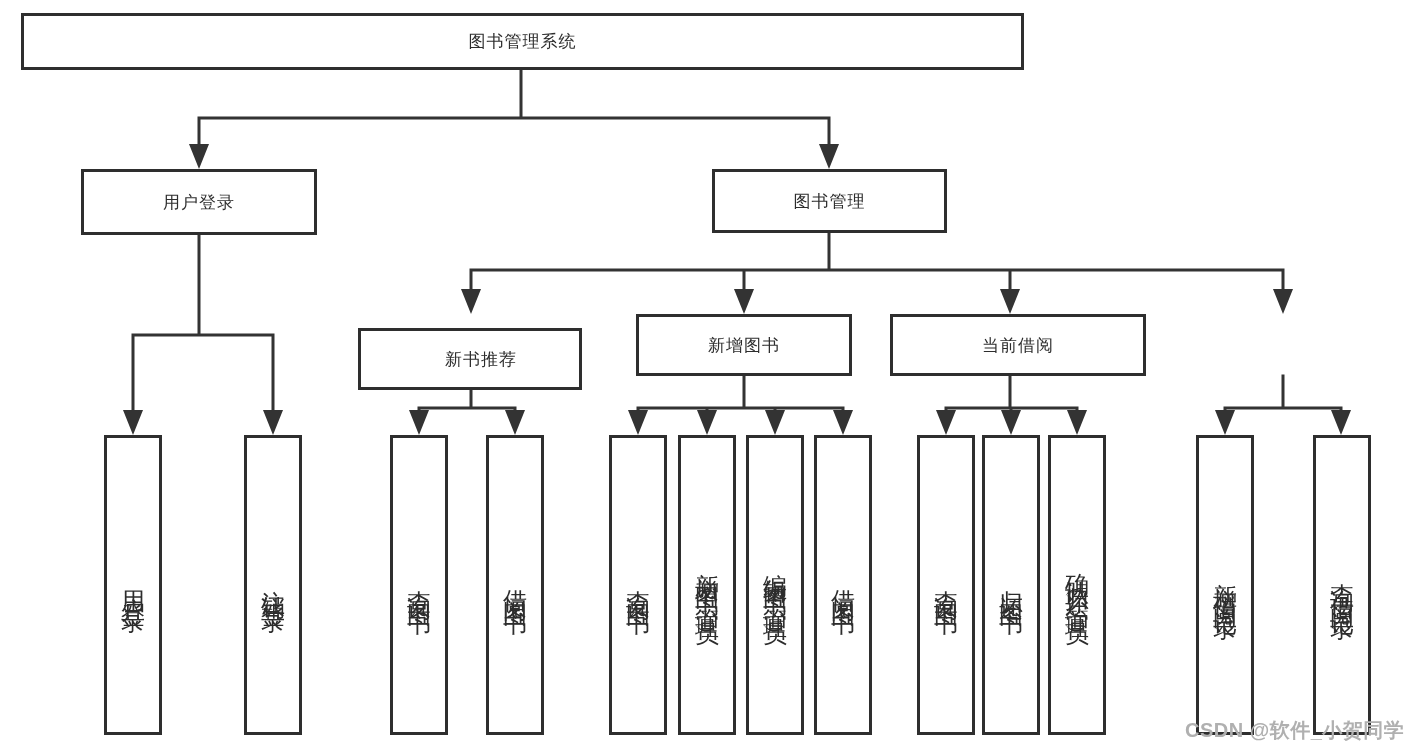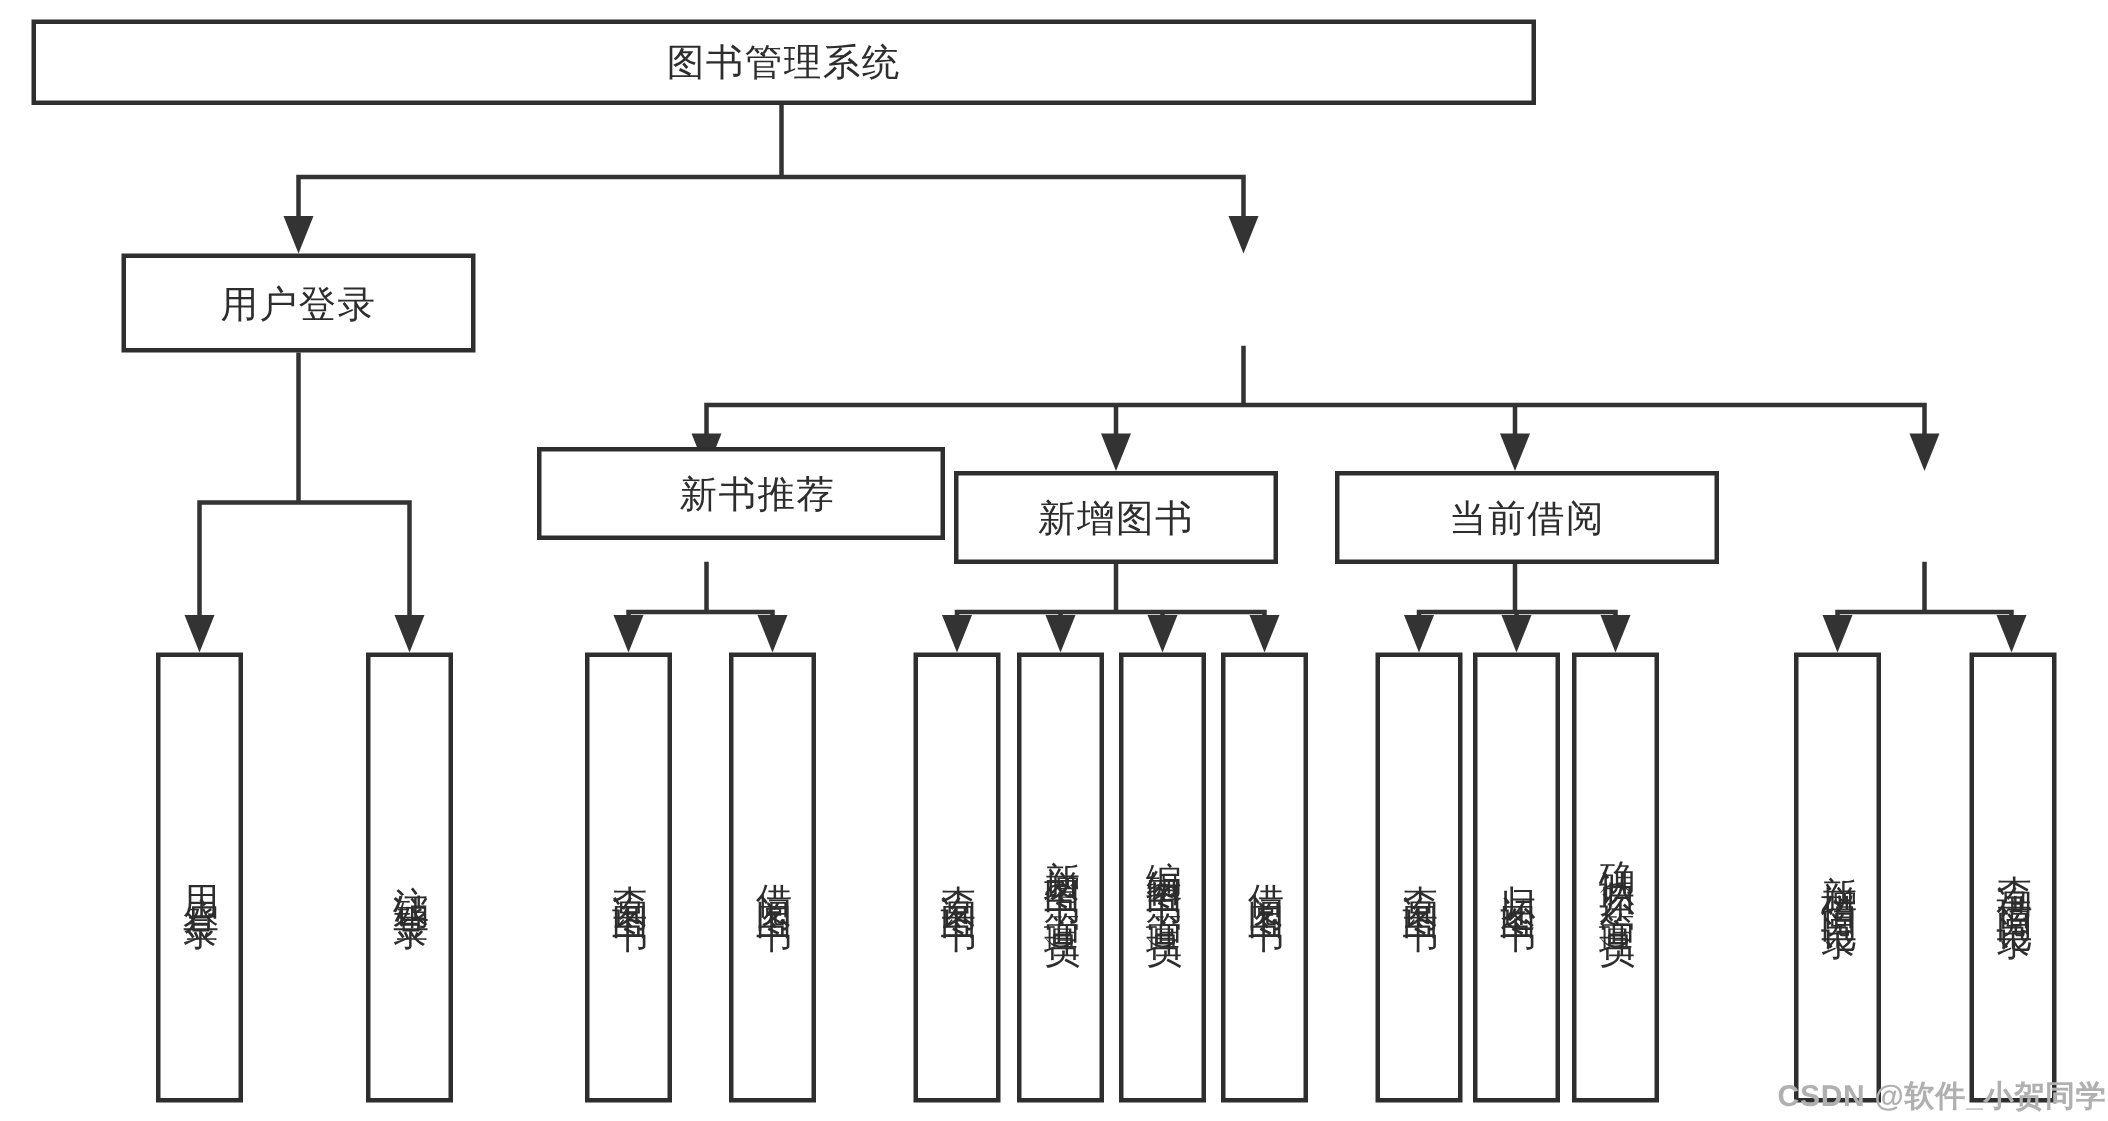--- a/index.html
+++ b/index.html
@@ -12,21 +12,21 @@
   *{margin:0;padding:0;box-sizing:border-box;}
   html,body{width:1405px;height:747px;background:var(--bg);overflow:hidden;}
   body{font-family:"Liberation Sans","DejaVu Sans",sans-serif;color:var(--text);}
   .canvas{position:relative;width:1405px;height:747px;background:var(--bg);}
   .connectors{position:absolute;left:0;top:0;width:1405px;height:747px;}
   .node{
     position:absolute;
     background:var(--bg);
     border:3px solid var(--border);
     display:flex;align-items:center;justify-content:center;
-    font-size:25px;letter-spacing:1px;
+    font-size:17px;letter-spacing:1px;
     color:var(--text);
     text-align:center;
   }
   .leaf{
     position:absolute;
     background:var(--bg);
     border:3px solid var(--border);
     display:flex;align-items:center;justify-content:center;
     top:435px;width:58px;height:300px;
   }
@@ -36,21 +36,21 @@
     font-size:24px;
     letter-spacing:7px;
     line-height:1;
     color:var(--text);
     white-space:nowrap;
   }
   
   #n-root{left:21px;top:13px;width:1003px;height:57px;}
   #n-user-login{left:81px;top:169px;width:236px;height:66px;}
   #n-book-mgmt{left:712px;top:169px;width:235px;height:64px;}
-  #n-new-book{left:358px;top:298px;width:272px;height:62px;padding-left:22px;}
+  #n-new-book{left:358px;top:328px;width:224px;height:62px;padding-left:22px;}
   #n-book-borrow{left:636px;top:314px;width:216px;height:62px;}
   #n-current-borrow{left:890px;top:314px;width:256px;height:62px;}
   #n-borrow-records{left:1172px;top:314px;width:221px;height:61px;}
   
   #l0{left:104px;}  #l1{left:244px;}
   #l2{left:390px;}  #l3{left:486px;}
   #l4{left:609px;}  #l5{left:678px;} #l6{left:746px;} #l7{left:814px;}
   #l8{left:917px;}  #l9{left:982px;} #l10{left:1048px;}
   #l11{left:1196px;} #l12{left:1313px;}
   .watermark{
@@ -91,20 +91,21 @@
       <polygon points="1001,410 1021,410 1011,435"></polygon>
       <polygon points="1067,410 1087,410 1077,435"></polygon>
       <polygon points="1215,410 1235,410 1225,435"></polygon>
       <polygon points="1331,410 1351,410 1341,435"></polygon>
     </g>
   </svg>
 
   <div class="node" id="n-root">图书管理系统</div>
 
   <div class="node" id="n-user-login">用户登录</div>
+  <div class="node" id="n-book-mgmt">图书管理</div>
 
   <div class="node" id="n-new-book">新书推荐</div>
   <div class="node" id="n-book-borrow">新增图书</div>
   <div class="node" id="n-current-borrow">当前借阅</div>
 
   <div class="leaf" id="l0">
     <span>用户登录</span>
   </div>
   <div class="leaf" id="l1">
     <span>注销登录</span>

